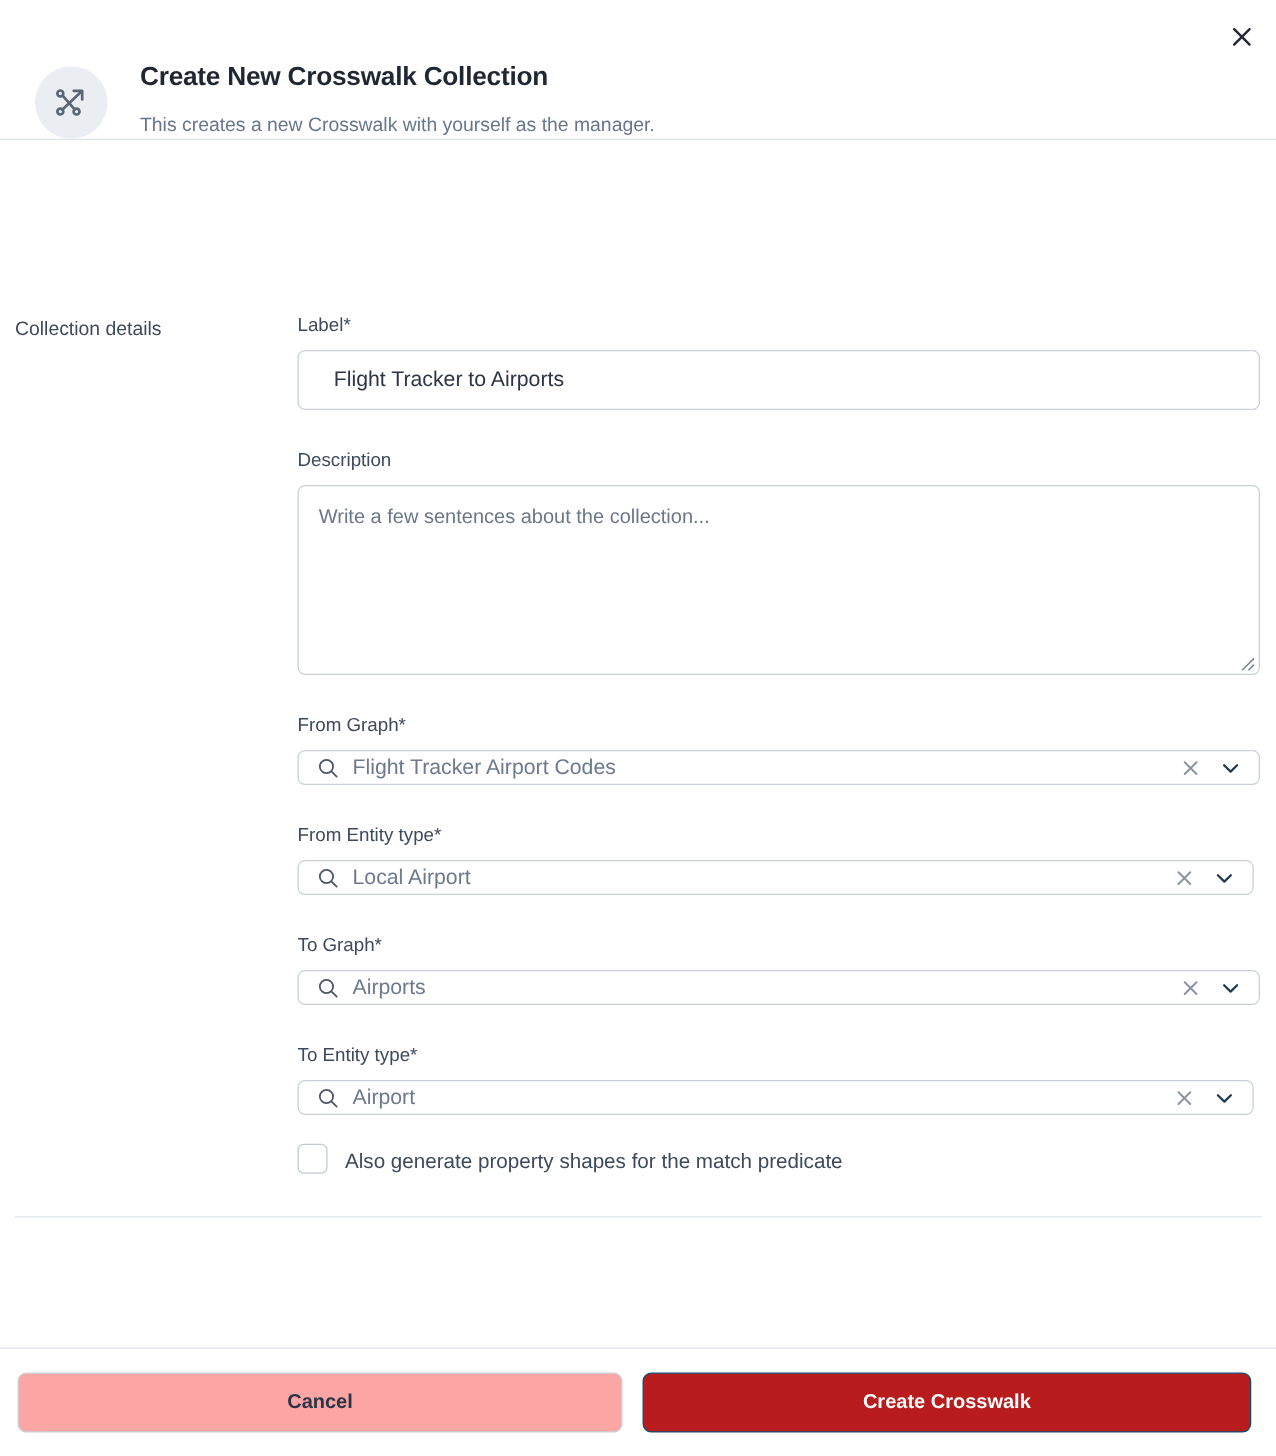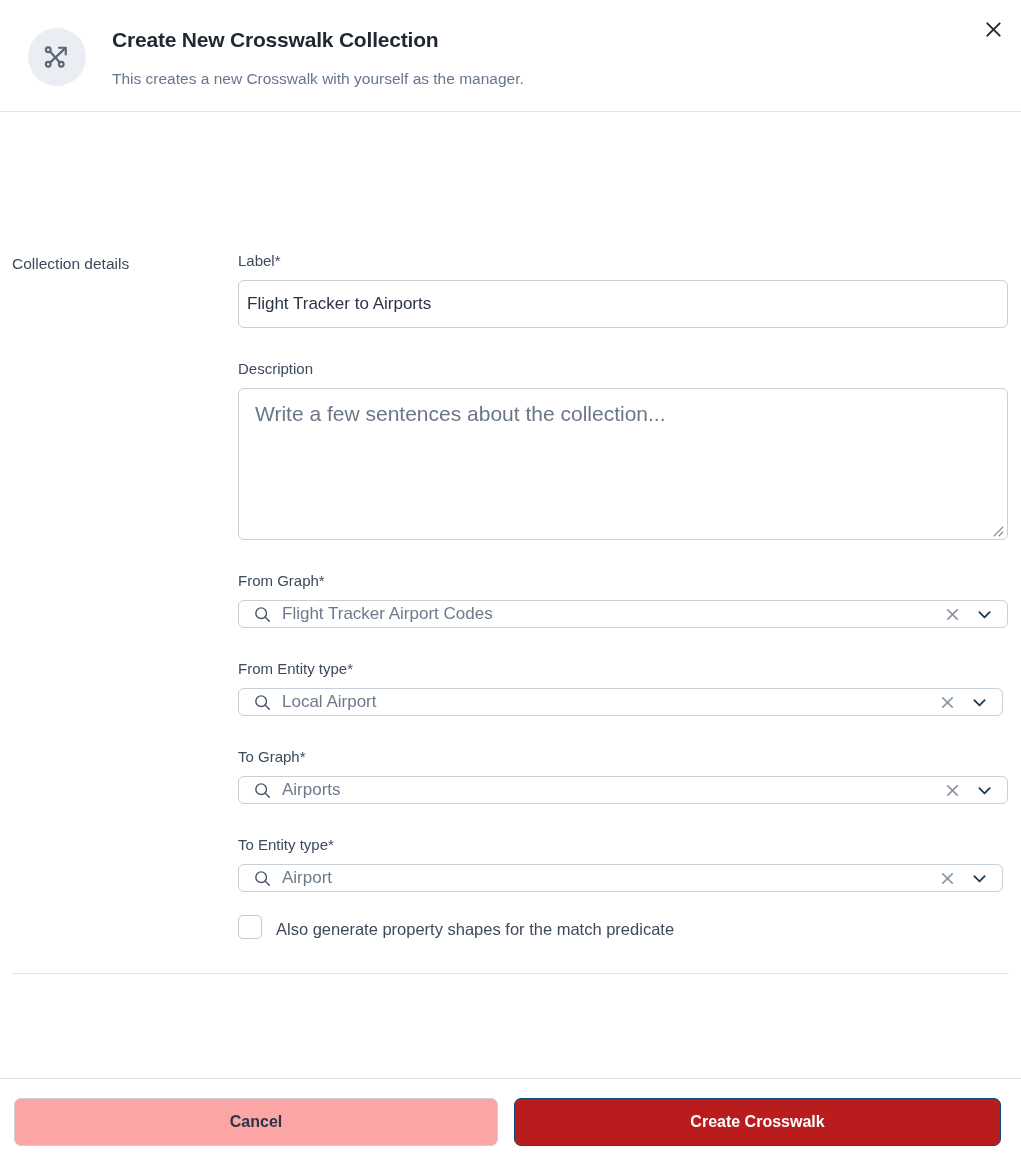--- a/index.html
+++ b/index.html
@@ -18,22 +18,22 @@
     overflow: hidden;
   }
 
   
   .modal-header {
     position: relative;
     height: 112px;
     flex: 0 0 112px;
     border-bottom: 1px solid #dde3ec;
     display: flex;
-    align-items: center;
-    padding: 16px 0 17px 0;
+    align-items: flex-end;
+    padding: 16px 0 0 0;
   }
   .header-icon-wrap {
     width: 58px; height: 58px;
     margin: 4px 0 0 28px;
     border-radius: 50%;
     background: #eaeef3;
     display: flex; align-items: center; justify-content: center;
     flex: 0 0 58px;
   }
   .header-text { margin-left: 26px; padding-top: 6px; }
@@ -99,36 +99,36 @@
   .text-input {
     display: block;
     width: 770px;
     height: 48px;
     border: 1px solid #c8d0da;
     border-radius: 6px;
     background: #fff;
     font-family: "Liberation Sans", sans-serif;
     font-size: 17px;
     color: #2b3545;
-    padding: 0 8px;
+    padding: 0 28px;
     outline: none;
   }
   .text-input::placeholder { color: #8b97a8; }
 
   
   .textarea-wrap { position: relative; width: 770px; }
   .textarea {
     display: block;
     width: 770px;
     height: 152px;
     border: 1px solid #c8d0da;
     border-radius: 6px;
     background: #fff;
     font-family: "Liberation Sans", sans-serif;
-    font-size: 21px;
+    font-size: 16px;
     color: #2b3545;
     padding: 14px 16px;
     outline: none;
     resize: none;
     line-height: 22px;
   }
   .textarea::placeholder { color: #6b7787; }
   .resize-grip {
     position: absolute;
     right: 4px; bottom: 3px;

